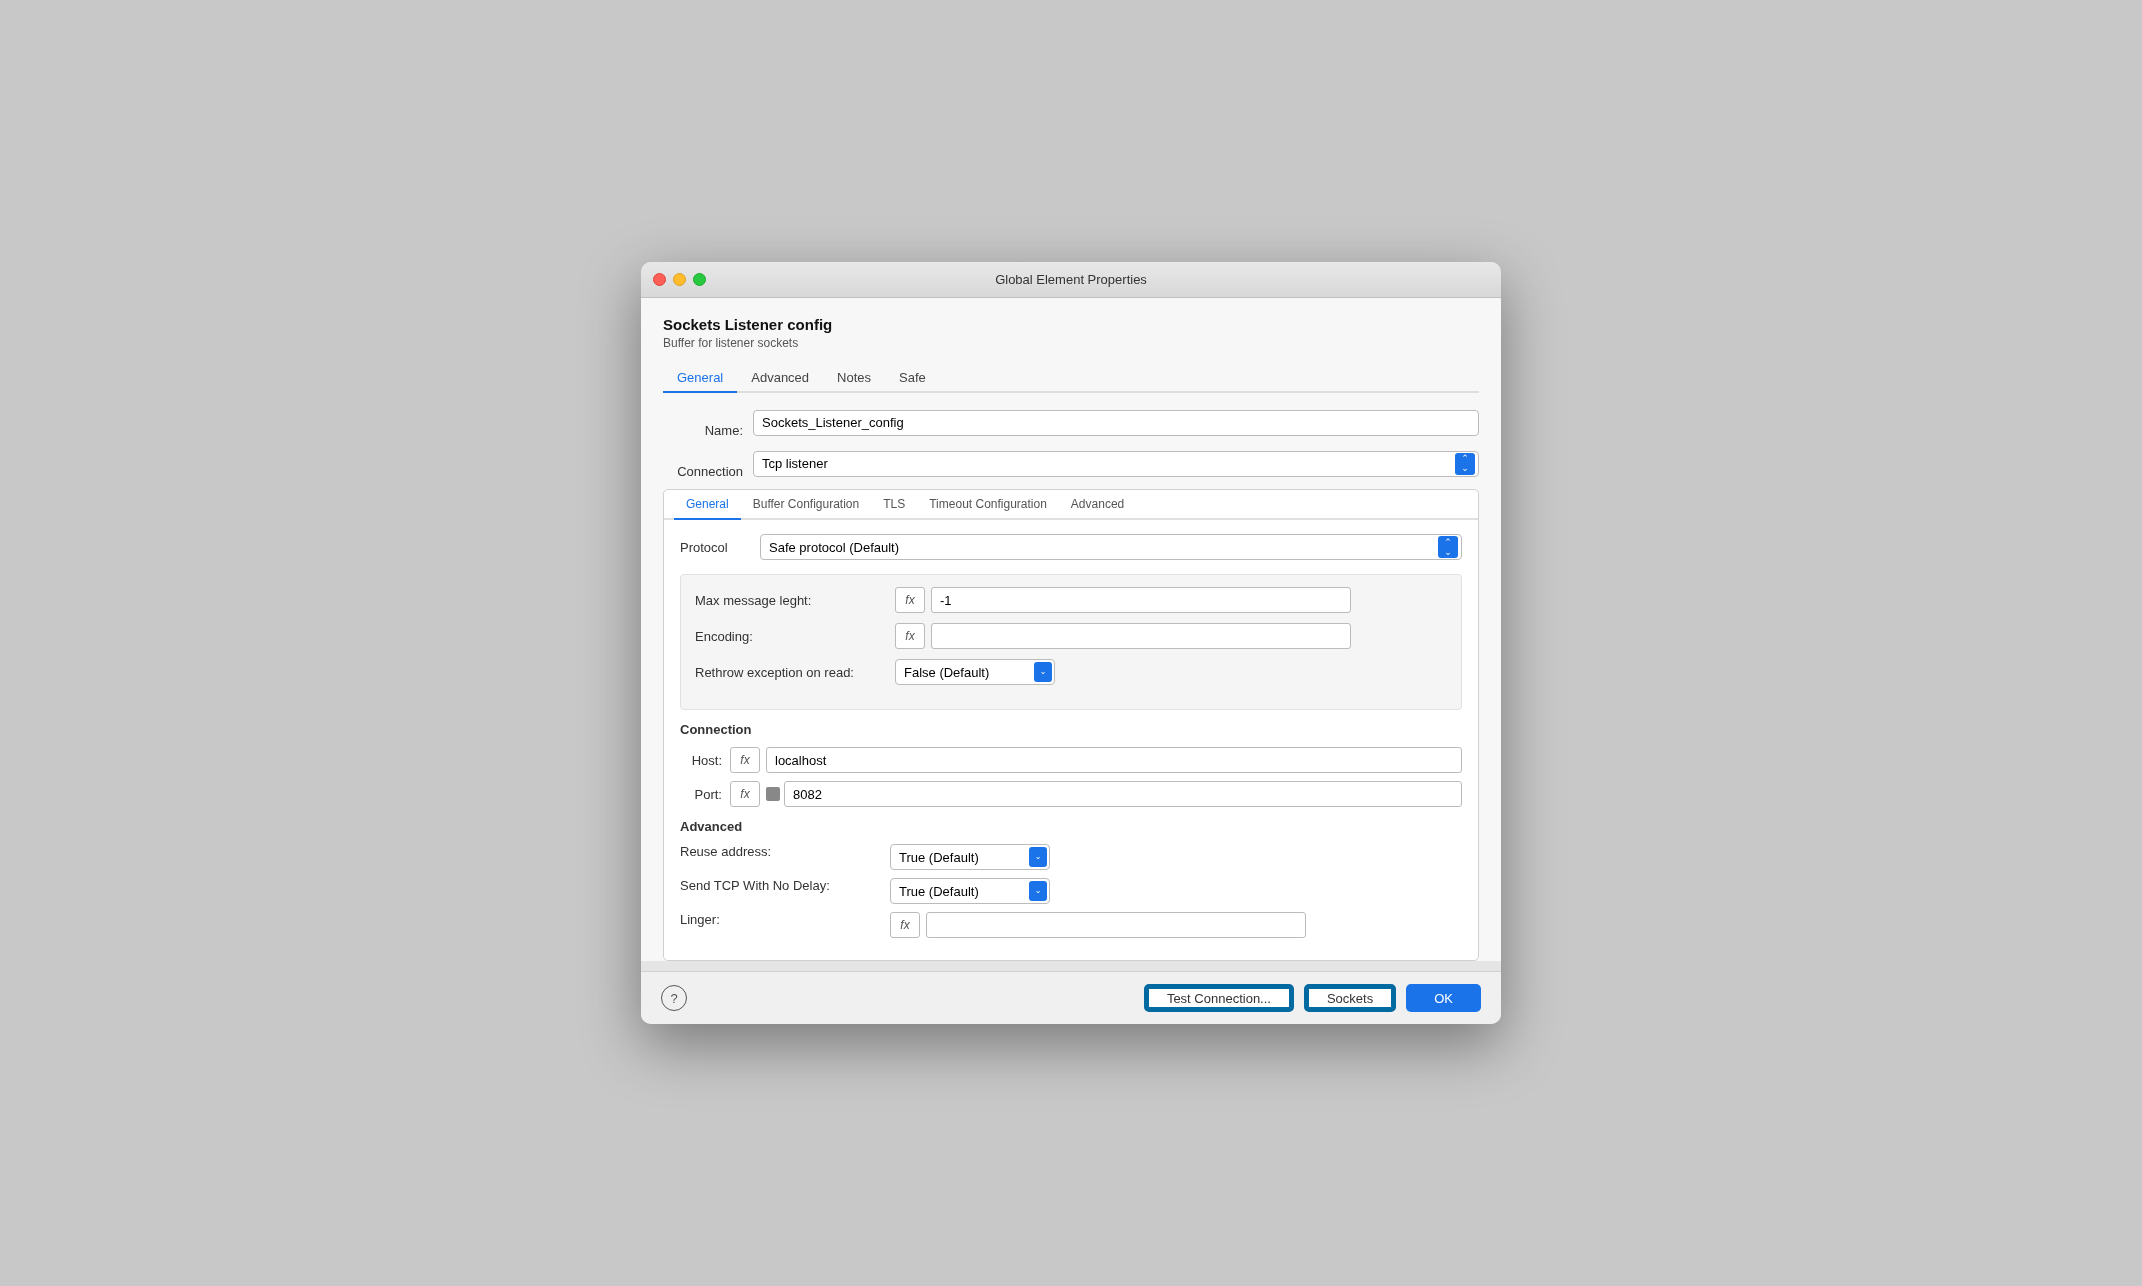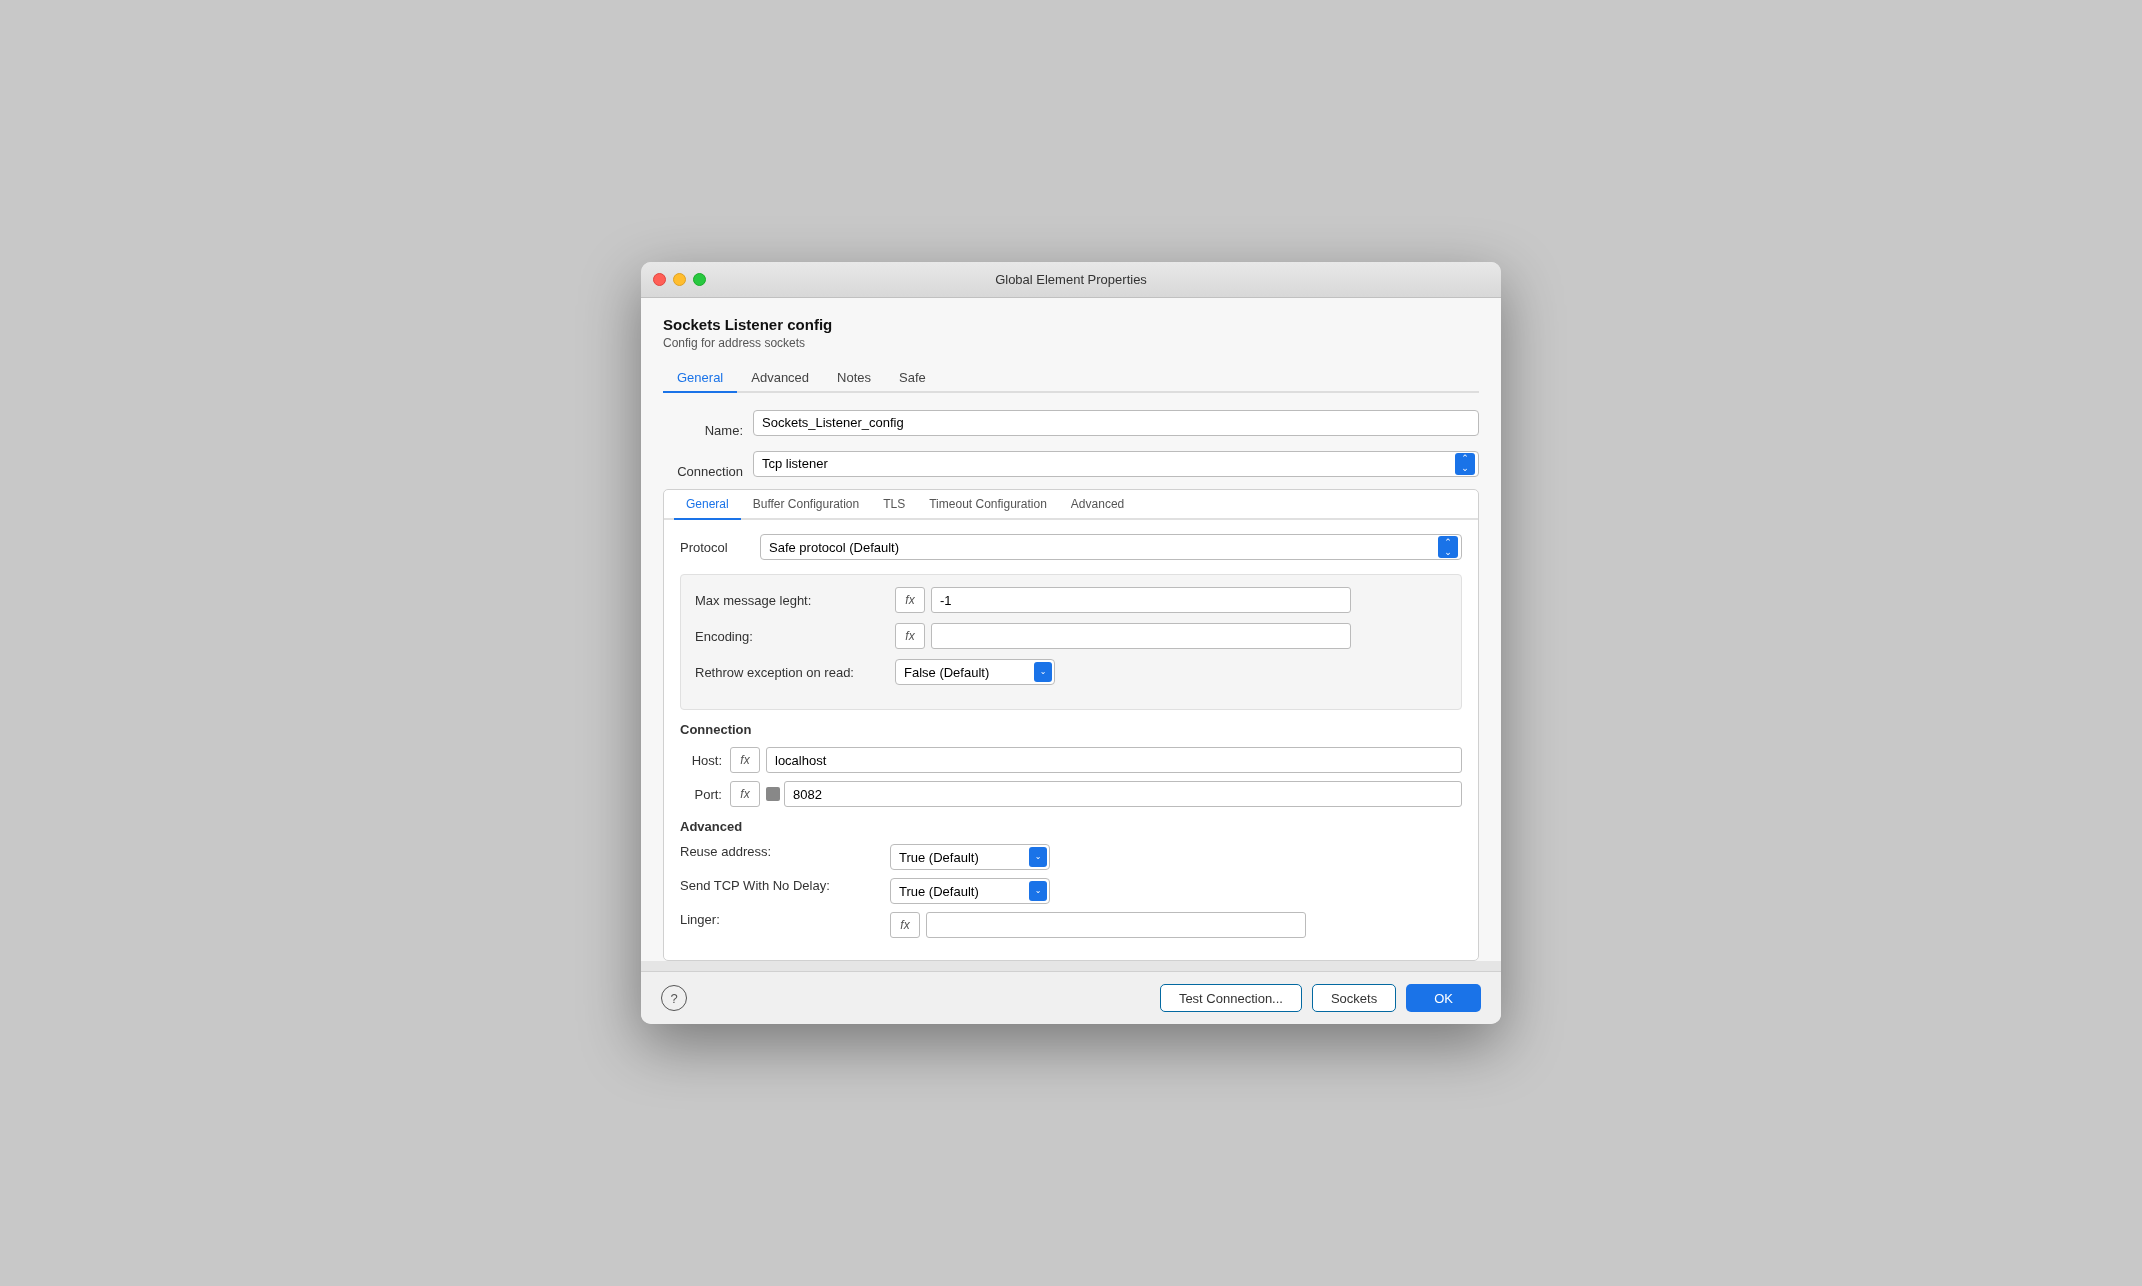--- a/index.html
+++ b/index.html
@@ -323,21 +323,21 @@
       cursor: pointer;
       background: transparent;
     }
     .footer-right {
       display: flex;
       gap: 10px;
     }
     .btn-secondary {
       height: 28px;
       padding: 0 18px;
-      border: 1px solid #0369a1;
+      border: 5px solid #0369a1;
       border-radius: 5px;
       background: white;
       font-size: 13px;
       cursor: pointer;
       color: #333;
     }
     .btn-primary {
       height: 28px;
       padding: 0 28px;
       border: none;
@@ -376,21 +376,21 @@
     <div class="traffic-lights">
       <div class="traffic-light tl-red"></div>
       <div class="traffic-light tl-yellow"></div>
       <div class="traffic-light tl-green"></div>
     </div>
     <span class="titlebar-title">Global Element Properties</span>
   </div>
 
   <div class="content">
     <div class="app-title">Sockets Listener config</div>
-    <div class="app-subtitle">Config for address sockets</div>
+    <div class="app-subtitle">Buffer for listener sockets</div>
 
     <div class="top-tabs">
       <div class="top-tab active">General</div>
       <div class="top-tab">Advanced</div>
       <div class="top-tab">Notes</div>
       <div class="top-tab">Safe</div>
     </div>
 
     <div class="form-row">
       <span class="form-label">Name:</span>

